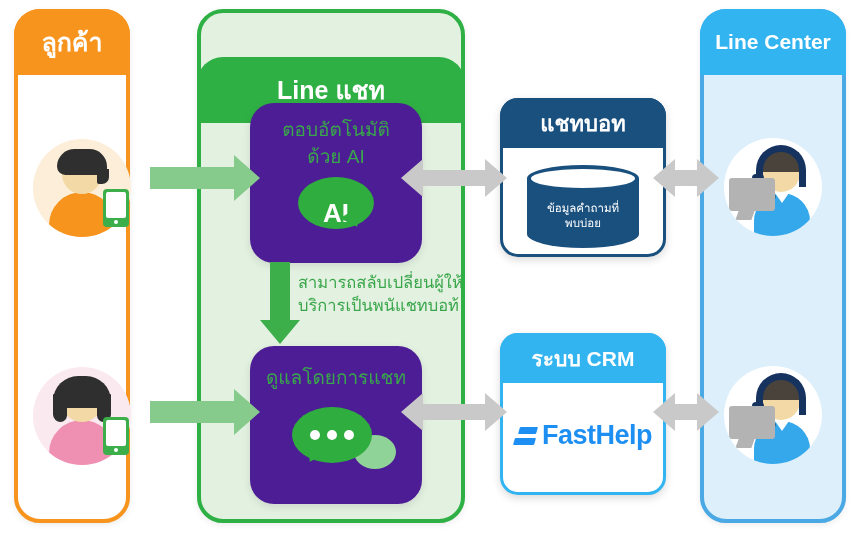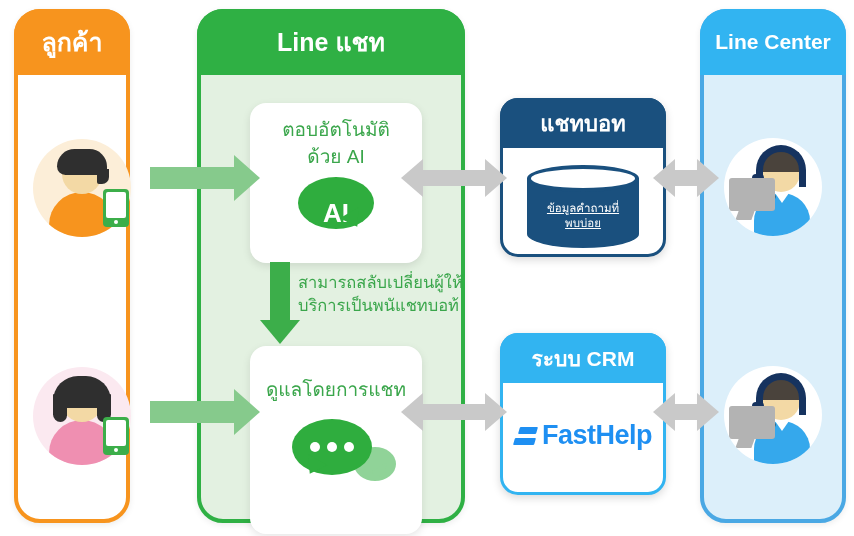--- a/index.html
+++ b/index.html
@@ -17,40 +17,40 @@
 
   
   .col{position:absolute;border-radius:26px;box-shadow:0 2px 6px rgba(0,0,0,.08);}
   .col-head{position:absolute;top:-4px;left:-4px;right:-4px;height:66px;
     border-radius:26px 26px 0 0;display:flex;align-items:center;justify-content:center;}
   .col-title{color:#fff;font-weight:bold;}
   #col-customer{left:14px;top:9px;width:116px;height:514px;background:#fff;border:4px solid var(--orange);}
   #col-customer .col-head{background:var(--orange);}
   #col-customer .col-title{font-size:25px;}
   #col-line{left:197px;top:9px;width:268px;height:514px;background:var(--green-bg);border:4px solid var(--green);}
-  #col-line .col-head{background:var(--green);}
+  #col-line .col-head{background:var(--green);margin-top:48px;}
   #col-line .col-title{font-size:25px;}
   #col-callcenter{left:700px;top:9px;width:146px;height:514px;background:var(--cc-bg);border:4px solid var(--cc-border);}
   #col-callcenter .col-head{background:var(--sky);}
   #col-callcenter .col-title{font-size:21px;}
 
   
   .mini-box{position:absolute;width:166px;background:#fff;border-radius:18px;box-shadow:0 3px 8px rgba(0,0,0,.15);z-index:4;}
   .mini-head{position:absolute;top:-3px;left:-3px;right:-3px;height:50px;border-radius:18px 18px 0 0;
     display:flex;align-items:center;justify-content:center;color:#fff;font-weight:bold;font-size:22px;}
   #box-chatbot{left:500px;top:98px;height:159px;border:3px solid var(--navy);}
   #box-chatbot .mini-head{background:var(--navy);}
   #box-crm{left:500px;top:333px;height:162px;border:3px solid var(--sky);}
   #box-crm .mini-head{background:var(--sky);font-size:21px;}
 
   
-  .line-box{position:absolute;width:172px;background:#ffffff;border-radius:16px;
+  .line-box{position:absolute;width:172px;background:#4c1d95;border-radius:24px;
     box-shadow:0 3px 8px rgba(0,0,0,.10);text-align:center;}
   #ai-box{left:49px;top:90px;height:160px;padding-top:13px;}
-  #chat-box{left:49px;top:333px;height:188px;padding-top:30px;}
+  #chat-box{left:49px;top:333px;height:158px;padding-top:18px;}
   .line-box .box-title{color:var(--green-text);font-size:19px;line-height:27px;display:block;}
 
   
   .ai-bubble{position:relative;margin:7px auto 0;width:76px;height:52px;background:var(--bubble);
     border-radius:50%;display:flex;align-items:flex-end;justify-content:center;}
   .ai-bubble::after{content:"";position:absolute;bottom:-9px;right:7px;width:0;height:0;
     border:11px solid transparent;border-top:16px solid var(--bubble);transform:rotate(-30deg);}
   .ai-bubble span{color:#fff;font-weight:bold;font-size:26px;}
   .chat-bubbles{position:relative;width:88px;height:58px;margin:16px auto 0;}
   .bubble-small{position:absolute;right:-16px;bottom:-4px;width:42px;height:34px;background:var(--bubble-light);border-radius:50%;}
@@ -117,21 +117,21 @@
   .torso-agent::after{content:"";position:absolute;left:50%;top:0;transform:translateX(-50%);
     border-left:7px solid transparent;border-right:7px solid transparent;border-top:10px solid #fff;}
   .monitor{position:absolute;left:5px;top:40px;width:46px;height:33px;background:var(--monitor);border-radius:3px;z-index:6;}
   .monitor::after{content:"";position:absolute;left:8px;bottom:-9px;width:16px;height:9px;background:var(--monitor);transform:skewX(-20deg);}
 
   
   .db{position:relative;width:112px;height:84px;margin:14px auto 0;}
   .db-body{position:absolute;top:13px;left:0;width:112px;height:70px;background:var(--navy);
     border-radius:0 0 56px 56px / 0 0 14px 14px;}
   .db-top{position:absolute;top:0;left:0;width:112px;height:27px;background:#fff;border:4px solid var(--navy);border-radius:50%;z-index:2;}
-  .db-text{position:absolute;left:0;right:0;top:36px;color:#fff;font-size:11.5px;line-height:15px;text-align:center;z-index:3;text-decoration:underline;}
+  .db-text{position:absolute;left:0;right:0;top:36px;color:#fff;font-size:11.5px;line-height:15px;text-align:center;z-index:3;}
   .db-text span{display:block;}
 
   
   .fasthelp{display:flex;align-items:center;justify-content:center;gap:5px;margin-top:34px;}
   .fh-icon span{display:block;height:7px;width:21px;background:var(--fasthelp);border-radius:1px;transform:skewX(-16deg);}
   .fh-icon span:first-child{margin-left:5px;margin-bottom:4px;width:18px;}
   .fh-text{color:var(--fasthelp);font-weight:bold;font-size:27px;letter-spacing:-0.5px;}
 </style>
 </head>
 <body>

